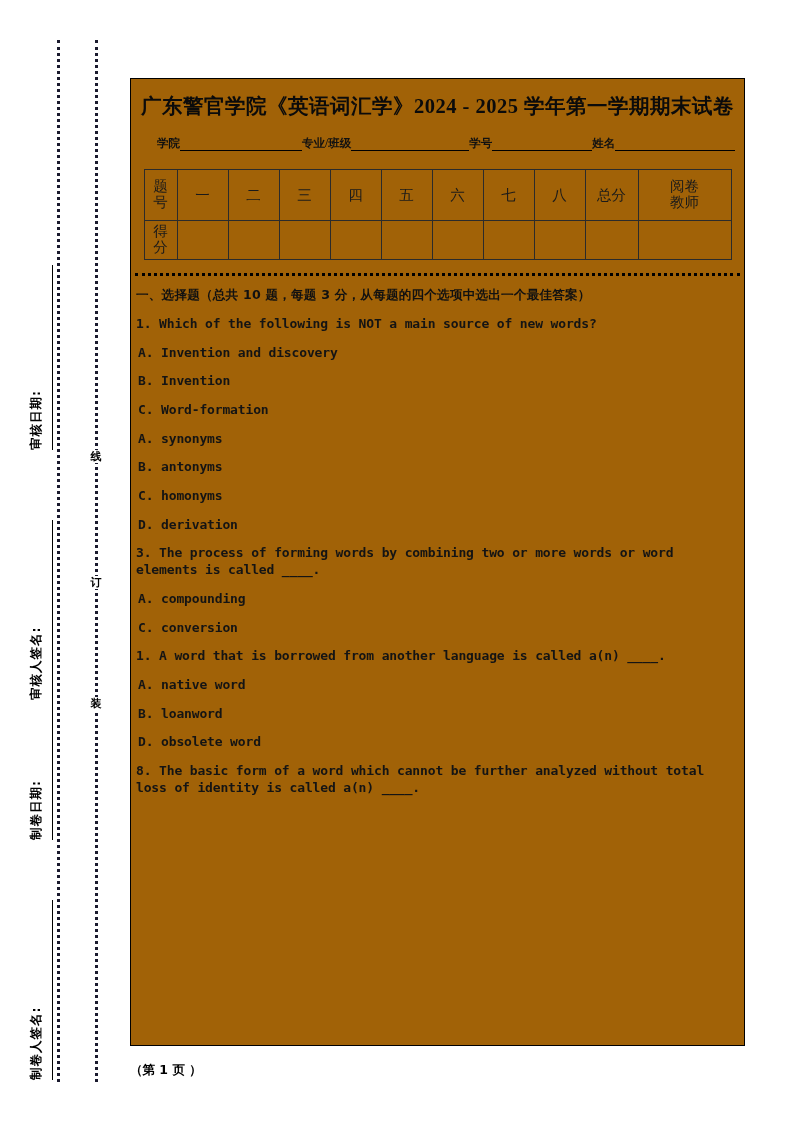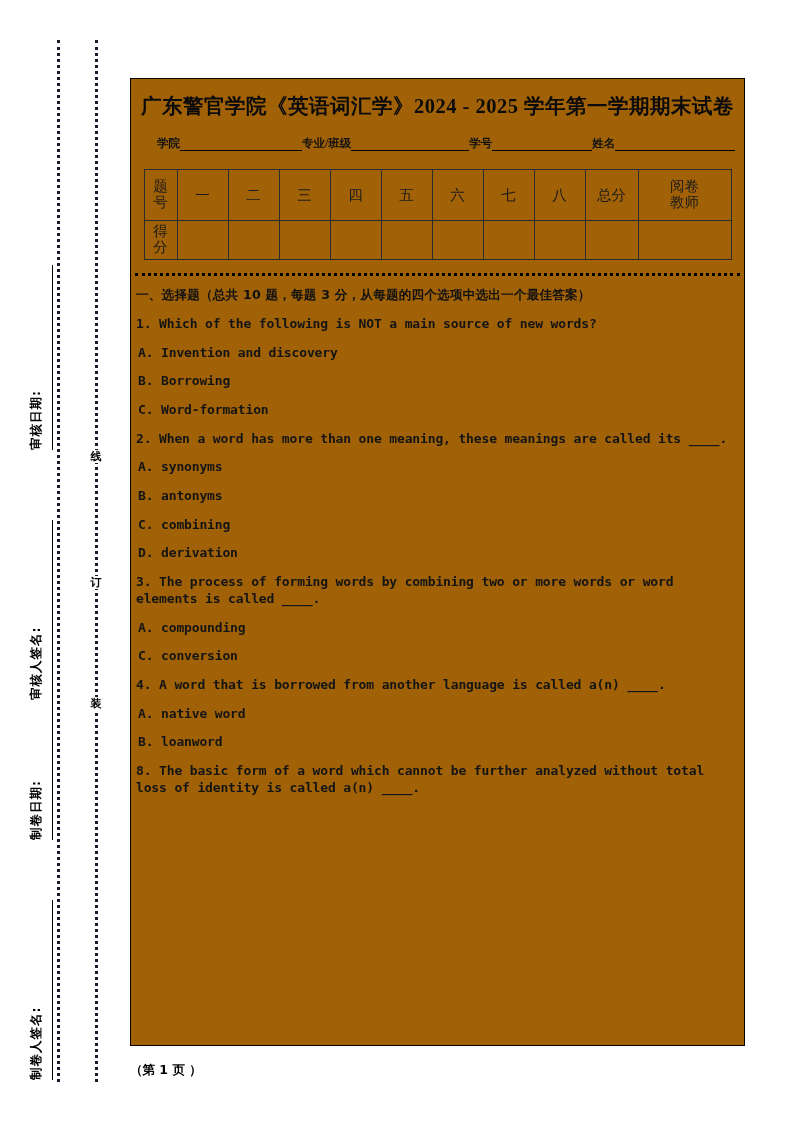--- a/index.html
+++ b/index.html
@@ -273,34 +273,34 @@
     </tbody>
   </table>
 
   <div class="dot-rule"></div>
 
   <div id="questions">
     <div class="section-heading">一、选择题（总共 10 题，每题 3 分，从每题的四个选项中选出一个最佳答案）</div>
 
     <div class="q-stem">1. Which of the following is NOT a main source of new words?</div>
     <div class="q-option">A. Invention and discovery</div>
-    <div class="q-option">B. Borrowing</div>
+    <div class="q-option">B. Invention</div>
     <div class="q-option">C. Word-formation</div>
 
-    <div class="q-stem">2. When a word has more than one meaning, these meanings are called its ____.</div>
     <div class="q-option">A. synonyms</div>
     <div class="q-option">B. antonyms</div>
-    <div class="q-option">C. combining</div>
+    <div class="q-option">C. homonyms</div>
     <div class="q-option">D. derivation</div>
 
     <div class="q-stem">3. The process of forming words by combining two or more words or word elements is called ____.</div>
     <div class="q-option">A. compounding</div>
     <div class="q-option">C. conversion</div>
 
-    <div class="q-stem">4. A word that is borrowed from another language is called a(n) ____.</div>
+    <div class="q-stem">1. A word that is borrowed from another language is called a(n) ____.</div>
     <div class="q-option">A. native word</div>
     <div class="q-option">B. loanword</div>
+    <div class="q-option">D. obsolete word</div>
 
     <div class="q-stem">8. The basic form of a word which cannot be further analyzed without total loss of identity is called a(n) ____.</div>
   </div>
 </div>
 
 <div id="page-footer">（第 1 页 ）</div>
 
 </body></html>

